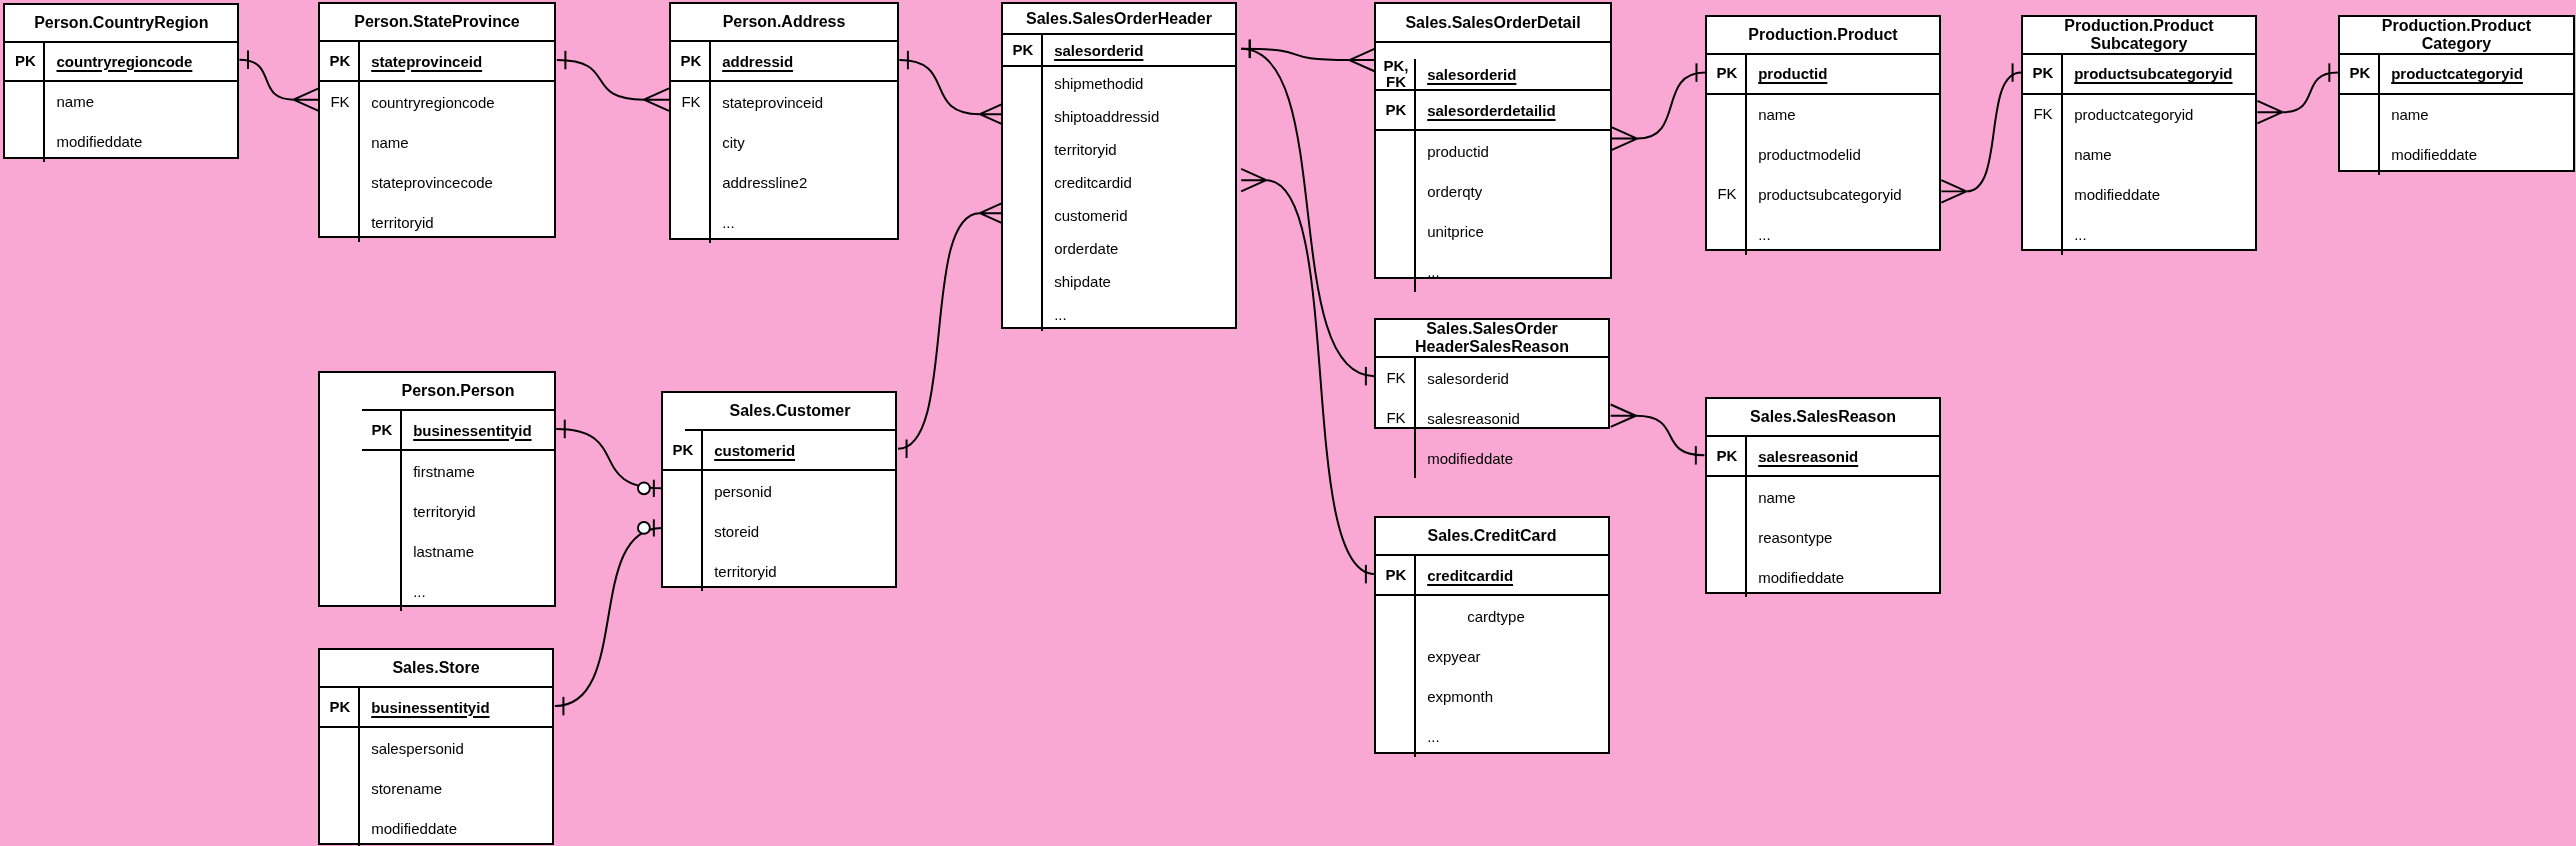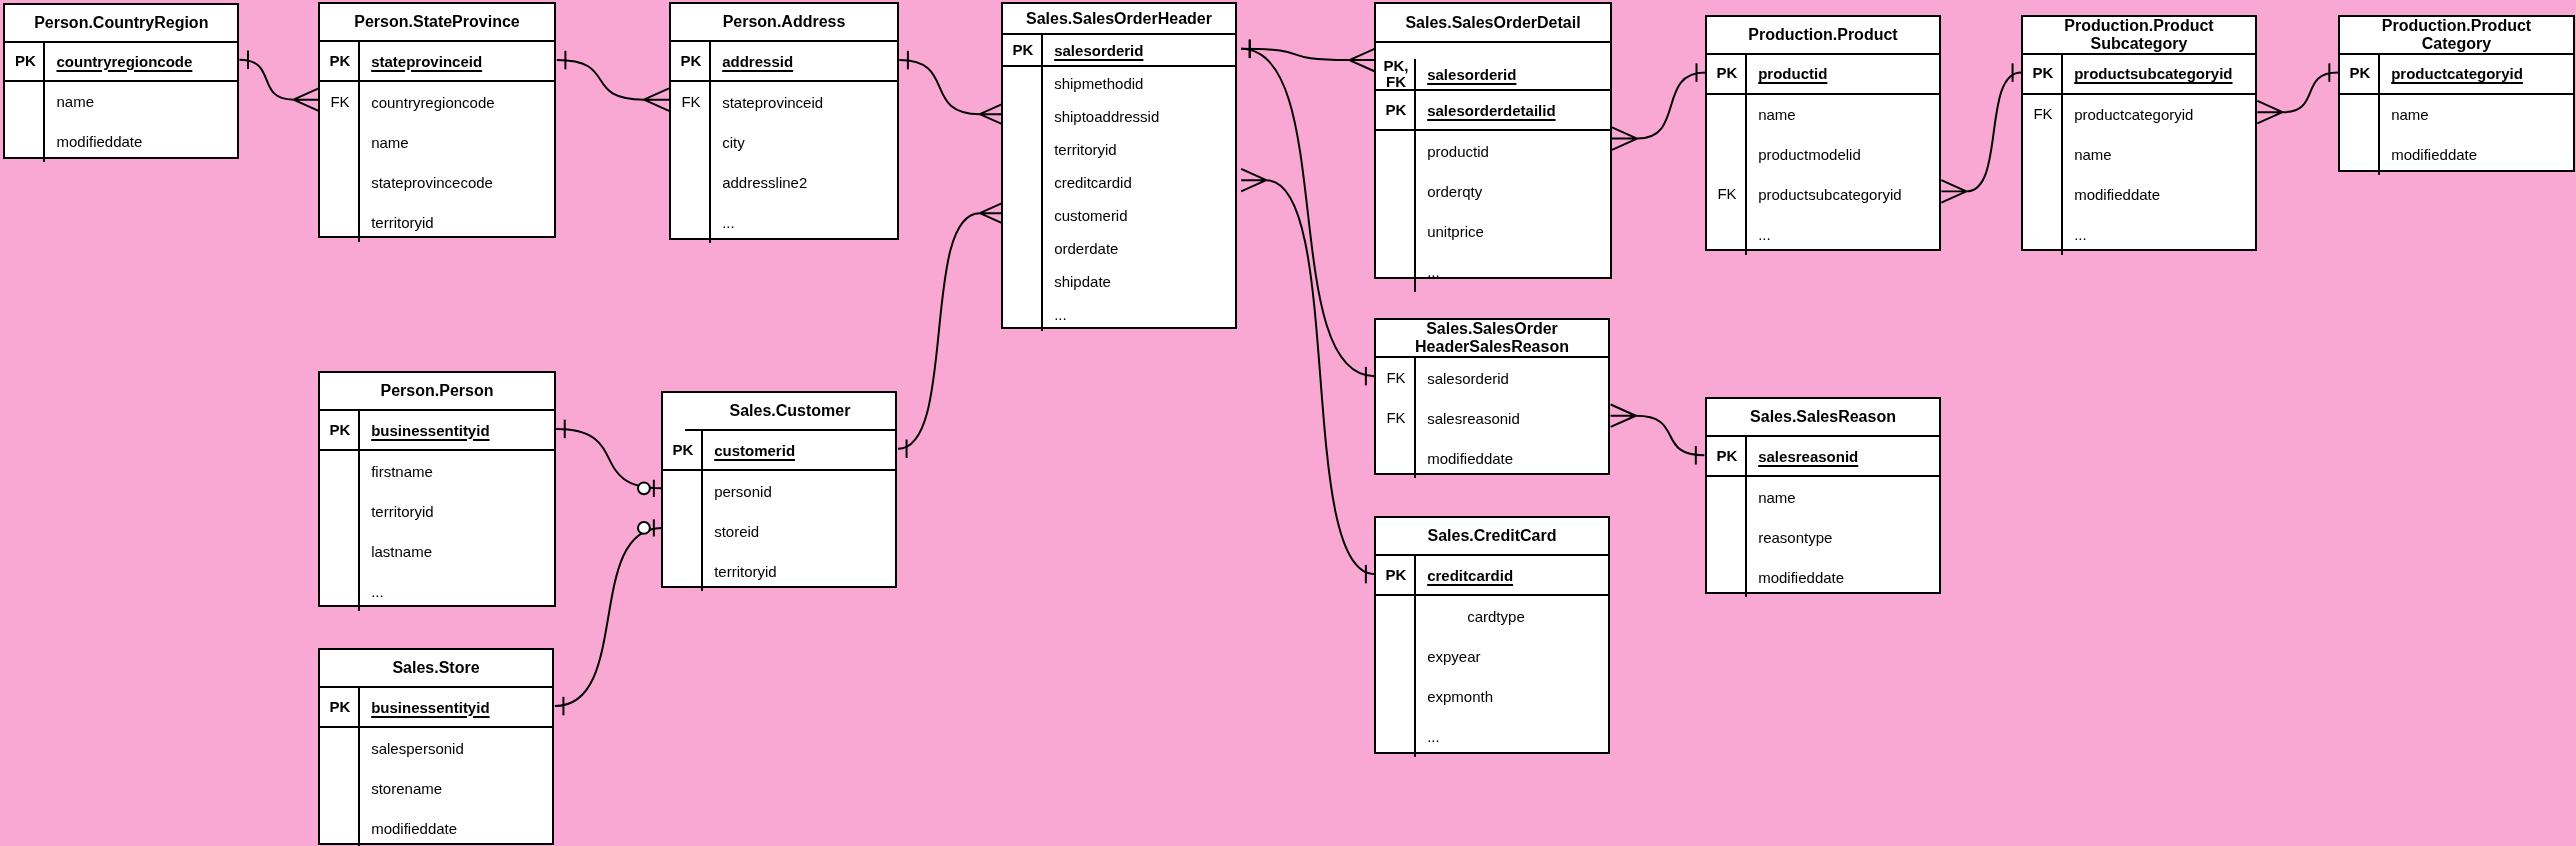--- a/index.html
+++ b/index.html
@@ -317,21 +317,21 @@
         <div class="t-row" style="height: 40px;">
           <div class="t-key"></div>
           <div class="t-field">name</div>
         </div>
         <div class="t-row" style="height: 40px;">
           <div class="t-key"></div>
           <div class="t-field">modifieddate</div>
         </div>
       </div>
     </div>
-    <div class="erd-table" style="left: 318px; top: 371px; width: 238px; height: 236px;">
+    <div class="erd-table" style="left: 318px; top: 371px; width: 238px; height: 236px; padding-left: 42px;">
       <div class="t-header" style="height: 38px;">
         <span>Person.Person</span>
       </div>
       <div class="t-body">
         <div class="key-divider"></div>
         <div class="t-row sep" style="height: 40px;">
           <div class="t-key bold">PK</div>
           <div class="t-field pk">businessentityid</div>
         </div>
         <div class="t-row" style="height: 40px;">
@@ -393,21 +393,21 @@
         <div class="t-row" style="height: 40px;">
           <div class="t-key"></div>
           <div class="t-field">storename</div>
         </div>
         <div class="t-row" style="height: 40px;">
           <div class="t-key"></div>
           <div class="t-field">modifieddate</div>
         </div>
       </div>
     </div>
-    <div class="erd-table" style="left: 1374px; top: 318px; width: 236px; height: 157px;">
+    <div class="erd-table" style="left: 1374px; top: 318px; width: 236px; height: 111px;">
       <div class="t-header" style="height: 38px;">
         <span>Sales.SalesOrder</span>
         <span>HeaderSalesReason</span>
       </div>
       <div class="t-body">
         <div class="key-divider"></div>
         <div class="t-row" style="height: 40px;">
           <div class="t-key">FK</div>
           <div class="t-field">salesorderid</div>
         </div>

